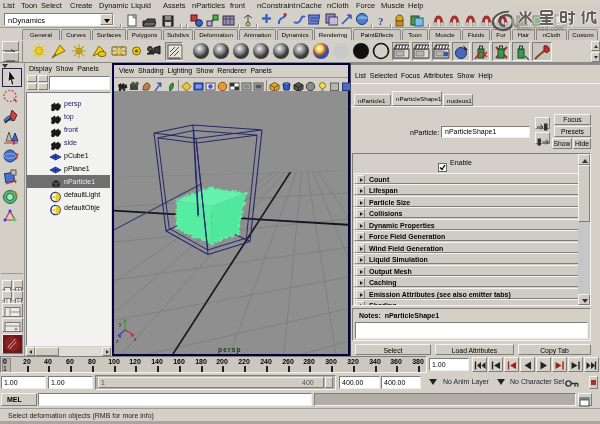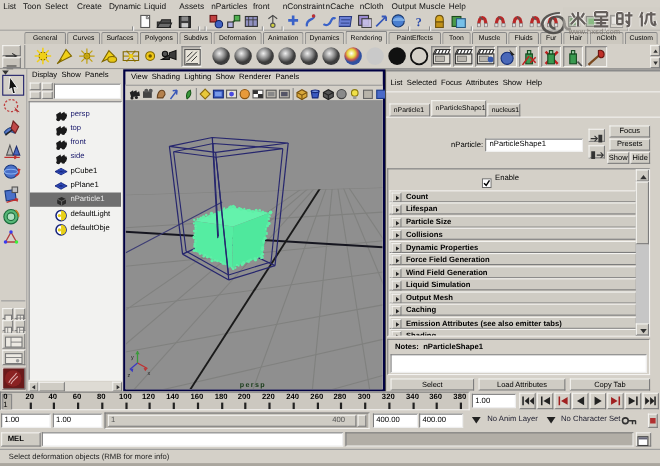--- a/index.html
+++ b/index.html
@@ -15,25 +15,31 @@
       <span class="abs" style="left:41px;top:0;">Select</span>
       <span class="abs" style="left:70px;top:0;">Create</span>
       <span class="abs" style="left:99px;top:0;">Dynamic</span>
       <span class="abs" style="left:131px;top:0;">Liquid</span>
       <span class="abs" style="left:163px;top:0;">Assets</span>
       <span class="abs" style="left:192px;top:0;">nParticles</span>
       <span class="abs" style="left:230px;top:0;">front</span>
       <span class="abs" style="left:257px;top:0;">nConstraint</span>
       <span class="abs" style="left:296px;top:0;">nCache</span>
       <span class="abs" style="left:327px;top:0;">nCloth</span>
-      <span class="abs" style="left:356px;top:0;">Output</span>
+      <span class="abs" style="left:356px;top:0;">Force</span>
       <span class="abs" style="left:381px;top:0;">Muscle</span>
       <span class="abs" style="left:408px;top:0;">Help</span>
     </div>
 <div class="abs" style="left:0;top:11px;width:600px;height:17px;background:#d4d0c8;border-bottom:1px solid #9a9a9a;">
+<div class="abs sunken" style="left:4px;top:2px;width:110px;height:13px;background:#fff;">
+<div class="abs" style="left:3px;top:2px;font-size:7.5px;">nDynamics</div>
+<div class="abs raised" style="right:0;top:0;width:13px;height:11px;background:#d4d0c8;">
+          <div class="abs" style="left:3px;top:4px;width:0;height:0;border-left:3px solid transparent;border-right:3px solid transparent;border-top:4px solid #000;"></div>
+        </div>
+</div>
 <div class="abs" style="left:120px;top:13px;width:1px;height:13px;background:#8a8a8a;"></div>
 <div class="abs" style="left:121px;top:13px;width:1px;height:13px;background:#f2f2f2;"></div>
 <div class="abs" style="left:126px;top:2px;width:13px;height:13px;"><svg width="13" height="13" xmlns="http://www.w3.org/2000/svg">
           <rect x="2" y="1" width="8" height="11" fill="#fdfdfd" stroke="#555"></rect>
           <path d="M7 1 l3 3 h-3 z" fill="#bbb" stroke="#555" stroke-width="0.6"></path>
         </svg></div>
 <div class="abs" style="left:142px;top:3px;width:15px;height:11px;"><svg width="15" height="11" xmlns="http://www.w3.org/2000/svg">
           <path d="M1 9 L1 4 L4 4 L5 2 L13 2 L13 9 Z" fill="#4d4d4d" stroke="#222"></path>
           <path d="M1 9 L3 5 L14 5 L12 9 Z" fill="#6a6a6a" stroke="#222"></path>
         </svg></div>

